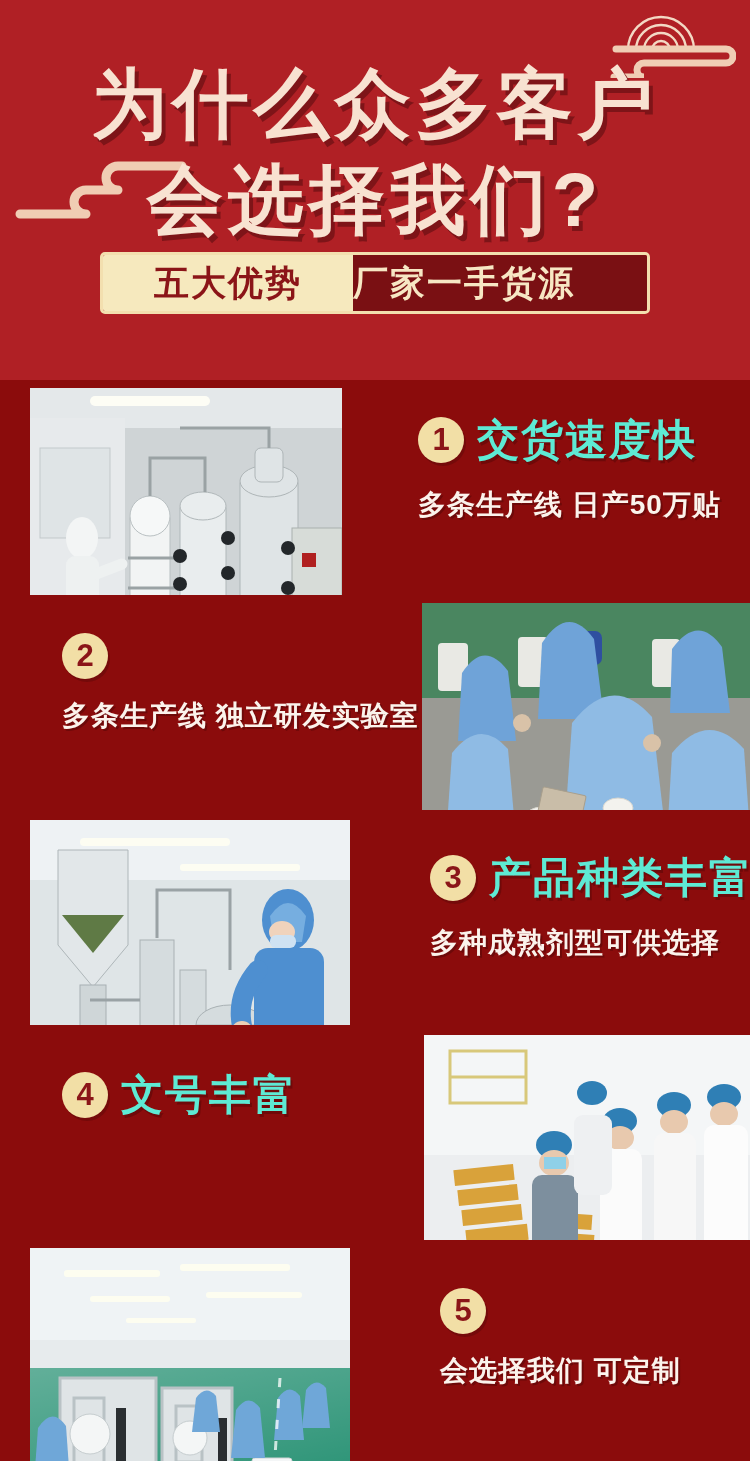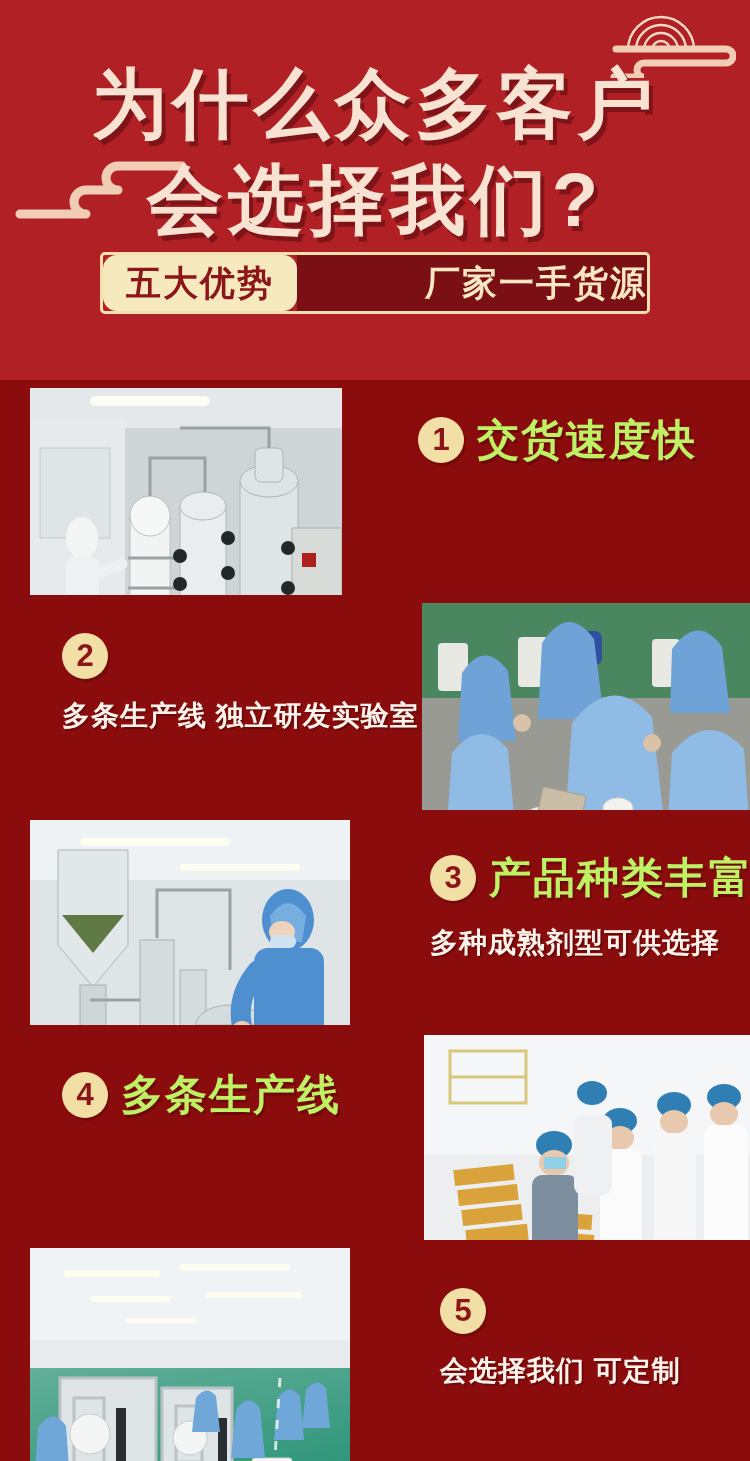--- a/index.html
+++ b/index.html
@@ -63,40 +63,39 @@
   .badge-bar {
     position:absolute;
     left:100px; top:252px;
     width:550px; height:62px;
     border:3px solid #F3DFAF;
     border-radius:5px;
     display:flex;
     overflow:hidden;
   }
   .badge-left {
-    width:194px;
+    width:250px;
     background:#F6E9BE;
     display:flex;
     align-items:center;
     justify-content:center;
-    border-radius:14px;
   }
   .badge-left span {
     color:#8B1518;
     font-size:35px;
     font-weight:bold;
     letter-spacing:2px;
     white-space:nowrap;
   }
   .badge-right {
     flex:1;
     background:#7A1013;
     display:flex;
     align-items:center;
-    justify-content:flex-end;
+    justify-content:flex-start;
   }
   .badge-right span {
     color:#F7E7C4;
     font-size:35px;
     font-weight:bold;
     letter-spacing:2px;
     white-space:nowrap;
   }
 
   
@@ -130,21 +129,21 @@
     color:#8B1518;
     font-size:31px;
     font-weight:bold;
     line-height:46px;
     text-align:center;
     margin-right:13px;
     box-shadow:2px 3px 0 rgba(90,8,8,.45);
   }
 
   .ftitle-text {
-    color:#bef264;
+    color:#5eead4;
     font-size:42px;
     font-weight:bold;
     letter-spacing:2px;
     text-shadow:2px 3px 0 rgba(90,8,8,.55);
   }
 
   .fsub {
     margin-top:18px;
     color:#FBF3EC;
     font-size:28px;
@@ -262,20 +261,21 @@
             <rect x="55" y="255" width="11" height="26" fill="#d9dddd"></rect>
             <path d="M66 186 L92 176" stroke="#eef1f1" stroke-width="11" stroke-linecap="round"></path>
           </g>
         </svg>
       </div>
       <div class="txtblock">
         <div class="ftitle">
           <div class="numcircle">1</div>
           <div class="ftitle-text">交货速度快</div>
         </div>
+        <div class="fsub">多条生产线 日产50万贴</div>
       </div>
     </div>
 
     <div class="row" id="row2">
       <div class="photo">
         <svg viewBox="0 0 328 300" preserveAspectRatio="xMidYMid slice">
           <rect width="328" height="300" fill="#3f7a55"></rect>
           <rect y="95" width="328" height="205" fill="#9a9a94"></rect>
           <rect x="0" y="0" width="328" height="95" fill="#4a8660"></rect>
           <g fill="#e9e9e4">
@@ -422,21 +422,21 @@
           </g>
           <g fill="#e8c9ae">
             <ellipse cx="150" cy="246" rx="11" ry="8"></ellipse>
             <ellipse cx="216" cy="236" rx="10" ry="7"></ellipse>
           </g>
         </svg>
       </div>
       <div class="txtblock">
         <div class="ftitle">
           <div class="numcircle">4</div>
-          <div class="ftitle-text">多条生产线</div>
+          <div class="ftitle-text">文号丰富</div>
         </div>
       </div>
     </div>
 
     <div class="row" id="row5">
       <div class="photo">
         <svg viewBox="0 0 320 300" preserveAspectRatio="xMidYMid slice">
           <rect width="320" height="300" fill="#e7ebed"></rect>
           <rect x="0" y="0" width="320" height="92" fill="#eff3f5"></rect>
           <g fill="#fdfdf0">

